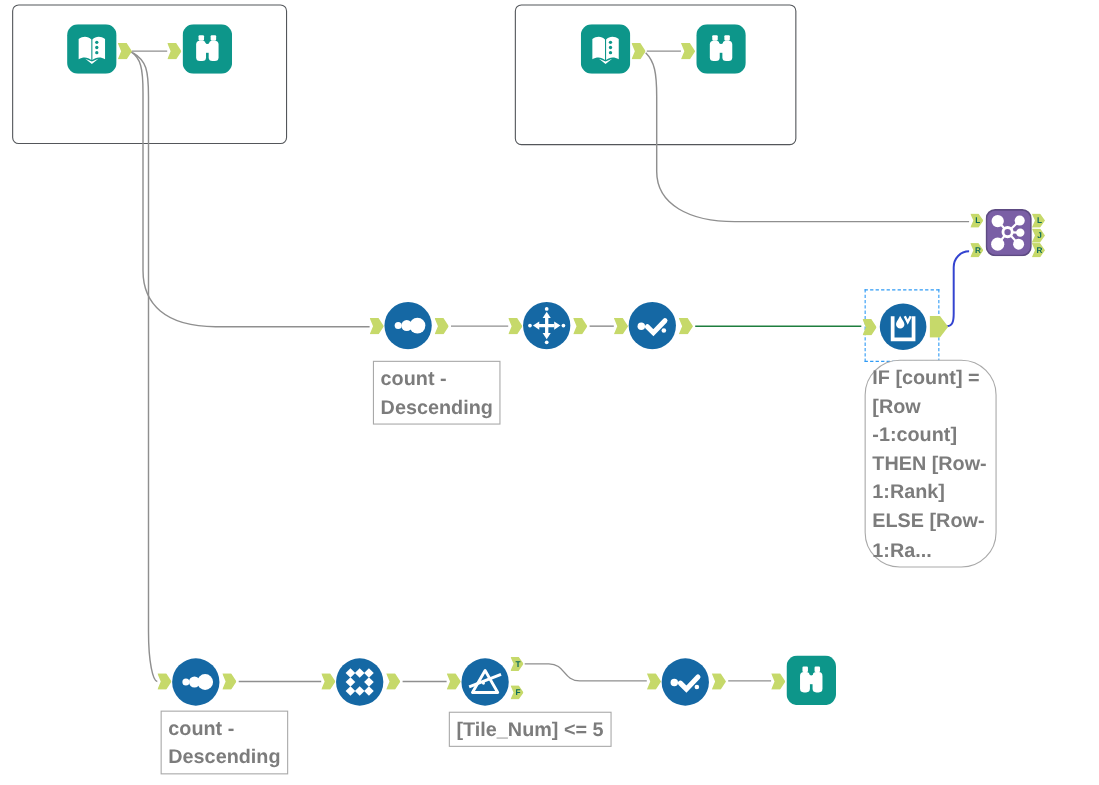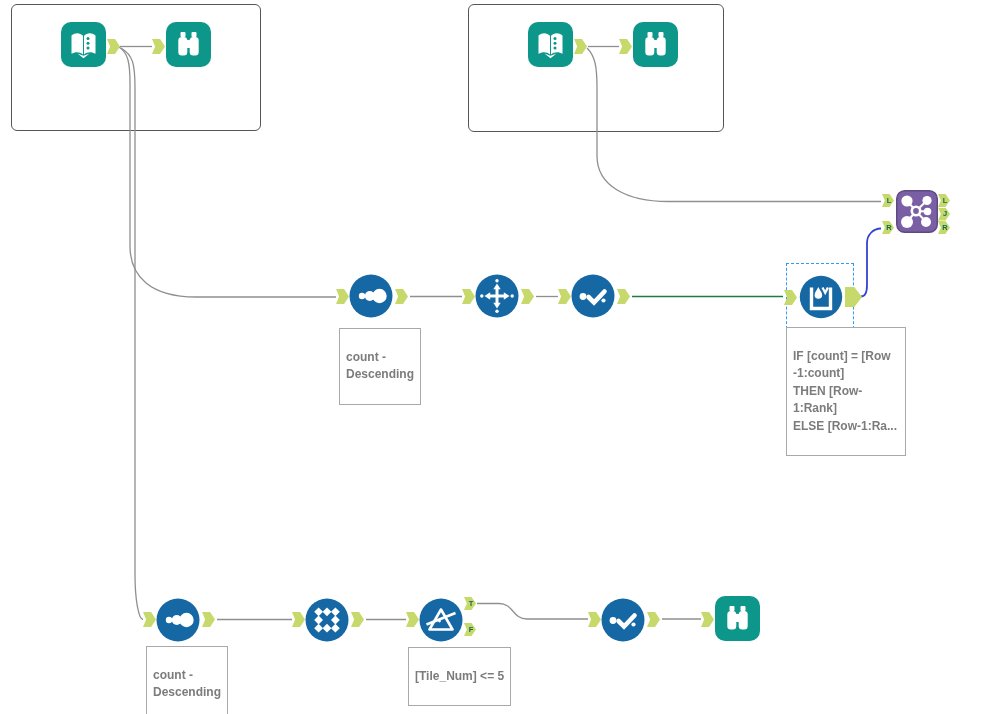--- a/index.html
+++ b/index.html
@@ -11,21 +11,21 @@
   .tool{position:absolute;}
   .tool svg{display:block;}
   .anchor{position:absolute;width:13px;height:15px;background:#c6d96a;
           clip-path:polygon(0 0,62% 0,100% 50%,62% 100%,0 100%,24% 50%);
           display:flex;align-items:center;justify-content:center;
           font-size:8px;font-weight:bold;color:#0d6a5b;box-sizing:border-box;padding-left:2px;
           line-height:1;}
   .anchor.small{width:12px;height:13px;font-size:7.5px;}
   .anchor.big{width:17px;height:20px;clip-path:polygon(0 0,55% 0,100% 50%,55% 100%,0 100%);padding-left:0;}
   .annotation{position:absolute;border:1px solid #a9a9a9;background:#fff;color:#7c7c7c;
-              font-weight:bold;font-size:12px;line-height:1.45;padding:20px 6px;
+              font-weight:bold;font-size:18px;line-height:1.45;padding:2px 6px;
               white-space:pre-line;}
   .selection{position:absolute;border:1.6px dashed #2f9bf5;background:transparent;}
 </style>
 </head>
 <body>
 
 <div class="canvas">
 
   <div class="container-box" style="left:11px;top:4px;width:248px;height:125px;"></div>
   <div class="container-box" style="left:468px;top:4px;width:254px;height:126px;"></div>
@@ -184,21 +184,21 @@
   <div class="tool" style="left:799px;top:275px;">
     <svg width="44" height="44" viewBox="0 0 44 44">
       <circle cx="22" cy="22" r="21.2" fill="#1568a4"></circle>
       <path d="M12.5,12.5 L12.5,33.5 L31.5,33.5 L31.5,12.5" stroke="#fff" stroke-width="3.4" fill="none"></path>
       <path d="M23.5,12.5 L26.2,17.8 L28.9,12.5" stroke="#fff" stroke-width="2.2" fill="none"></path>
       <path d="M19.3,12 C17.8,15.5 15.6,17.4 15.6,19.9 A3.8,3.8 0 0 0 23.2,19.9 C23.2,17.4 20.8,15.5 19.3,12 Z" fill="#fff"></path>
     </svg>
     <div class="anchor" style="left:-15px;top:15px;"></div>
     <div class="anchor big" style="left:46px;top:12px;"></div>
   </div>
-  <div class="annotation" style="left:786px;top:327px;width:106px;">IF [count] = [Row
+  <div class="annotation" style="left:786px;top:327px;width:106px;border-radius:32px;">IF [count] = [Row
 -1:count]
 THEN [Row-
 1:Rank]
 ELSE [Row-1:Ra...</div>
 
   <div class="tool" style="left:156px;top:598px;">
     <svg width="44" height="44" viewBox="0 0 44 44">
       <circle cx="22" cy="22" r="21.5" fill="#1568a4"></circle>
       <circle cx="13" cy="22" r="3.2" fill="#fff"></circle>
       <circle cx="20.8" cy="22" r="5" fill="#fff"></circle>

